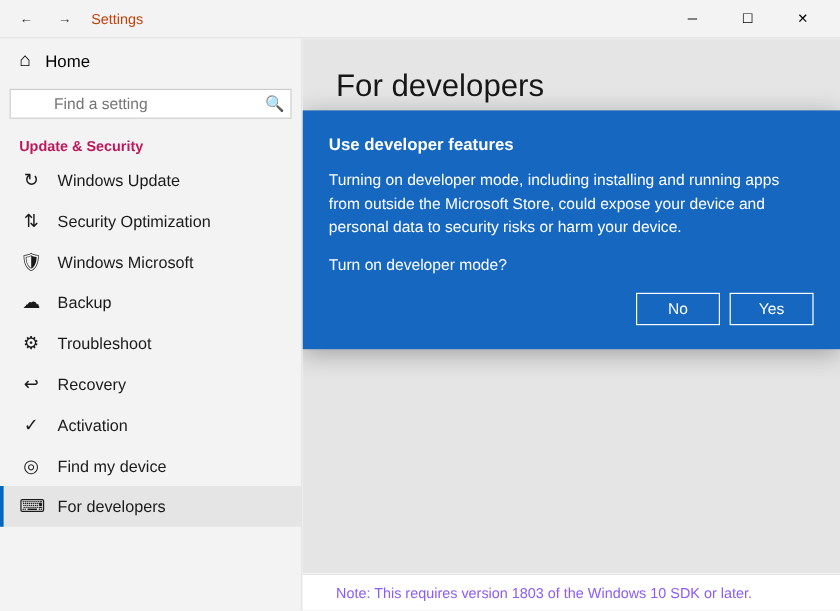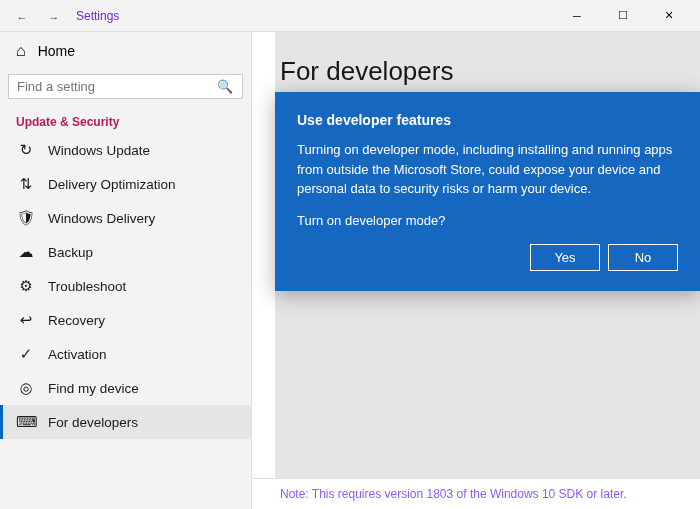--- a/index.html
+++ b/index.html
@@ -27,21 +27,21 @@
       background: transparent;
       cursor: pointer;
       display: flex;
       align-items: center;
       justify-content: center;
       font-size: 11px;
       color: #333;
     }
     .titlebar-title {
       font-size: 12px;
-      color: #6d28d9;
+      color: #c2410c;
       flex: 1;
     }
     .titlebar-window-controls {
       display: flex;
       margin-left: auto;
     }
     .win-btn {
       width: 46px;
       height: 32px;
       border: none;
@@ -87,20 +87,21 @@
       border: 1px solid #ccc;
       background: white;
       padding: 4px 8px;
     }
     .search-input {
       border: none;
       outline: none;
       flex: 1;
       font-size: 13px;
       background: transparent;
+      margin-left: 28px;
     }
     .search-icon { font-size: 13px; color: #555; }
 
     .sidebar-section-title {
       padding: 8px 16px 4px 16px;
       font-size: 12px;
       font-weight: 700;
       color: #be185d;
     }
 
@@ -196,21 +197,20 @@
 
     
     .dialog-overlay {
       position: absolute;
       top: 0; left: 0; right: 0; bottom: 0;
       background: rgba(0,0,0,0.1);
       display: flex;
       align-items: flex-start;
       justify-content: center;
       padding-top: 60px;
-      margin-left: 23px;
     }
     .dialog {
       background: #1567c0;
       width: 490px;
       padding: 20px 22px;
       color: white;
       box-shadow: 0 4px 20px rgba(0,0,0,0.3);
     }
     .dialog-title {
       font-size: 14px;
@@ -282,25 +282,25 @@
     </div>
 
     <div class="sidebar-section-title">Update &amp; Security</div>
 
     <div class="sidebar-item">
       <span class="sidebar-item-icon">↻</span>
       <span>Windows Update</span>
     </div>
     <div class="sidebar-item">
       <span class="sidebar-item-icon">⇅</span>
-      <span>Delivery Optimization</span>
+      <span>Security Optimization</span>
     </div>
     <div class="sidebar-item">
       <span class="sidebar-item-icon">🛡</span>
-      <span>Windows Delivery</span>
+      <span>Windows Microsoft</span>
     </div>
     <div class="sidebar-item">
       <span class="sidebar-item-icon">☁</span>
       <span>Backup</span>
     </div>
     <div class="sidebar-item">
       <span class="sidebar-item-icon">⚙</span>
       <span>Troubleshoot</span>
     </div>
     <div class="sidebar-item">
@@ -337,22 +337,22 @@
         <span class="toggle-label">On</span>
       </div>
 
       
       <div class="dialog-overlay">
         <div class="dialog">
           <div class="dialog-title">Use developer features</div>
           <div class="dialog-body">Turning on developer mode, including installing and running apps from outside the Microsoft Store, could expose your device and personal data to security risks or harm your device.</div>
           <div class="dialog-question">Turn on developer mode?</div>
           <div class="dialog-buttons">
+            <button class="dialog-btn">No</button>
             <button class="dialog-btn">Yes</button>
-            <button class="dialog-btn">No</button>
           </div>
         </div>
       </div>
     </div>
     <div class="bottom-note">Note: This requires version 1803 of the Windows 10 SDK or later.</div>
   </div>
 
 </div>
 
 </body></html>

